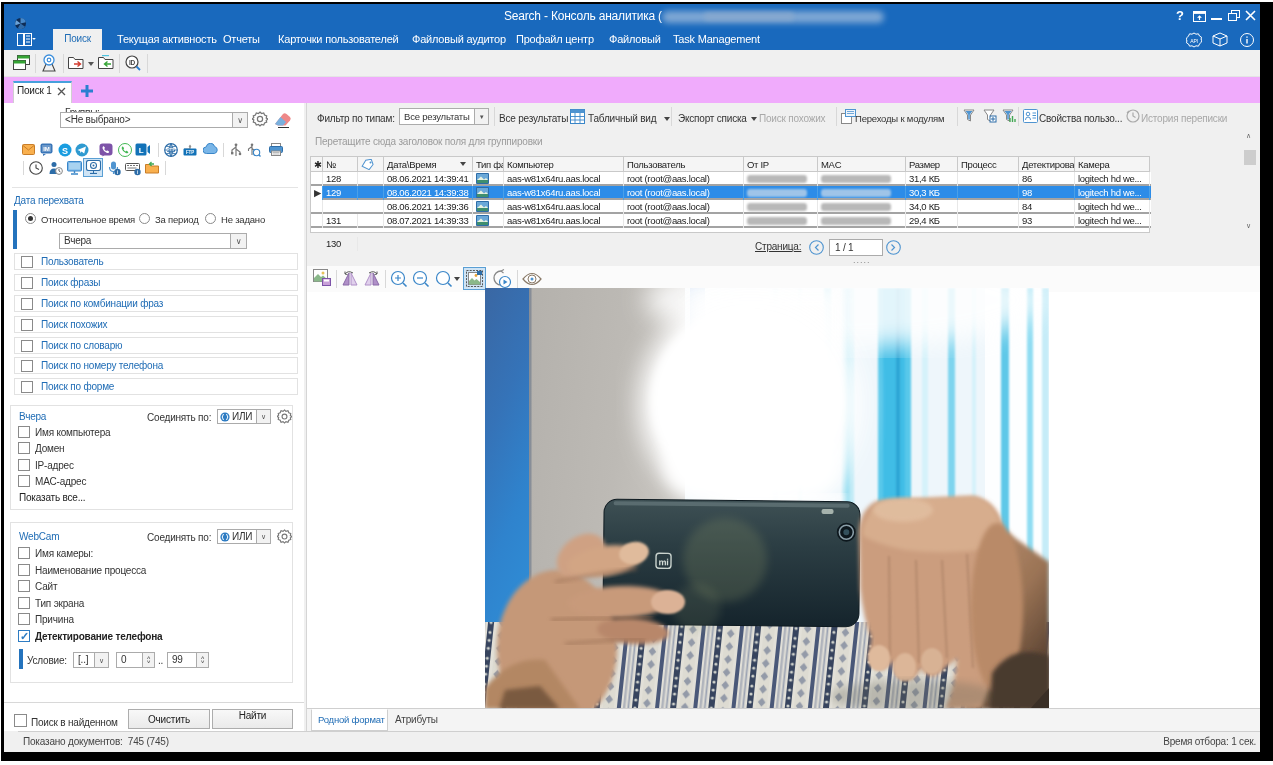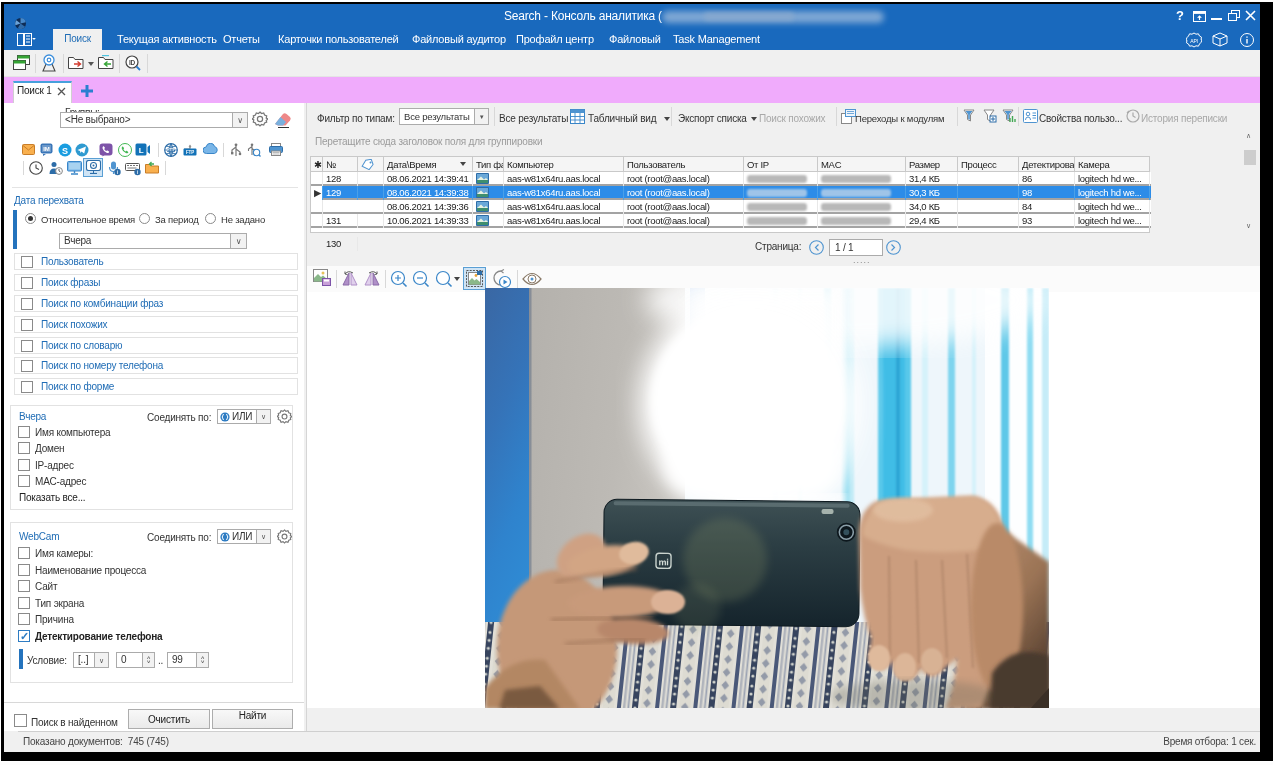--- a/index.html
+++ b/index.html
@@ -539,21 +539,21 @@
             </div>
           <div class="dcell" style="left:595px; width:52px;">34,0 КБ</div>
           <div class="dcell" style="left:647px; width:61px;"></div>
           <div class="dcell" style="left:708px; width:56px;">84</div>
           <div class="dcell" style="left:764px; width:75px;">logitech hd we...</div>
         </div>
         <div class="trow" style="left:0; top:57px; width:840px;">
           <div class="dcell" style="left:0; width:12px;"></div>
           <div class="dcell" style="left:12px; width:35px;">131</div>
           <div class="dcell" style="left:47px; width:26px;"></div>
-          <div class="dcell" style="left:73px; width:89px;">10.06.2021 14:39:33</div>
+          <div class="dcell" style="left:73px; width:89px;">08.07.2021 14:39:33</div>
           <div class="dcell" style="left:162px; width:31px;"><svg width="13" height="11" viewBox="0 0 13 11">
                 <rect width="13" height="11" rx="1" fill="#2d6da8"></rect>
                 <rect x="1" y="1" width="11" height="6" fill="#6aa8d8"></rect>
                 <path d="M1 7 L5 3.5 L8 6.5 L10 5 L12 7 Z" fill="#e8f2e0"></path>
                 <rect x="1" y="7" width="11" height="3" fill="#3f8f6f"></rect>
               </svg></div>
           <div class="dcell" style="left:193px; width:120px;">aas-w81x64ru.aas.local</div>
           <div class="dcell" style="left:313px; width:120px;">root (root@aas.local)</div>
           <div class="dcell" style="left:433px; width:74px;">
               <span class="blurblob" style="left:3px; top:3px; width:60px; height:8px; background:#b8b8b8;"></span>
@@ -567,21 +567,21 @@
           <div class="dcell" style="left:764px; width:75px;">logitech hd we...</div>
         </div>
       </div>
 
       <div class="abs" style="left:936px; top:25px; width:14px; height:105px; background:#f0f0f0;">
         <div class="abs" style="left:3px; top:4px; color:#666; font-size:7px;">∧</div>
         <div class="abs" style="left:1px; top:22px; width:12px; height:15px; background:#cdcdcd;"></div>
         <div class="abs" style="left:3px; top:94px; color:#666; font-size:7px;">∨</div>
       </div>
 
-      <div class="abs" style="left:448px; top:138px;">Страница:</div>
+      <div class="abs" style="left:448px; top:138px;text-decoration:underline;">Страница:</div>
       <svg class="abs" style="left:502px; top:137px;" width="15" height="15" viewBox="0 0 15 15">
           <circle cx="7.5" cy="7.5" r="6.8" fill="none" stroke="#4f94d0" stroke-width="1.1"></circle>
           <path d="M9.5 4.5 L6.5 7.5 L9.5 10.5" fill="none" stroke="#4f94d0" stroke-width="1.2"></path>
         </svg>
       <div class="abs combo" style="left:522px; top:136px; width:54px; height:17px;">
           <div class="abs" style="left:5px; top:2px;">1 / 1</div>
         </div>
       <svg class="abs" style="left:579px; top:137px;" width="15" height="15" viewBox="0 0 15 15">
           <circle cx="7.5" cy="7.5" r="6.8" fill="none" stroke="#4f94d0" stroke-width="1.1"></circle>
           <path d="M5.5 4.5 L8.5 7.5 L5.5 10.5" fill="none" stroke="#4f94d0" stroke-width="1.2"></path>
@@ -776,20 +776,25 @@
           <ellipse cx="447" cy="373" rx="11" ry="13" fill="#d8b294" filter="url(#b1)"></ellipse>
           <ellipse cx="418" cy="222" rx="30" ry="12" fill="#e2c0a2" opacity="0.8" filter="url(#b2)"></ellipse>
           <ellipse cx="512" cy="320" rx="26" ry="85" fill="#b98a68" filter="url(#b2)"></ellipse>
         </g>
         <ellipse cx="430" cy="408" rx="85" ry="16" fill="#68685c" opacity="0.3" filter="url(#b4)"></ellipse>
         <path d="M 505 421 L 507 385 Q 528 355 564 368 L 564 421 Z" fill="#4a3a2e" filter="url(#b2)"></path>
         <path d="M 545 421 L 564 400 L 564 421 Z" fill="#3a2f26"></path>
       </svg>
       </div>
 
+      <div class="abs" style="left:0; top:605px; width:954px; height:23px; background:#f4f4f4; border-top:1px solid #cfcfcf;">
+        <div class="abs" style="left:4px; top:0px; width:77px; height:22px; background:#fff; border:1px solid #cfcfcf; border-top:1px solid #fff;"></div>
+        <div class="abs blue" style="left:11px; top:5px; font-size:9.5px;">Родной формат</div>
+        <div class="abs" style="left:88px; top:5px; color:#444;">Атрибуты</div>
+      </div>
     </div>
     <div class="abs" id="statusbar">
       <div class="abs" style="left:5px; top:4px;">Показано документов:&nbsp; 745 (745)</div>
       <div class="abs" style="right:18px; top:4px;">Время отбора: 1 сек.</div>
     </div>
   </div>
   <div class="abs" style="left:0; top:762px; width:1273px; height:3px; background:#fdfdfd;"></div>
 </div>
 
 </body></html>

